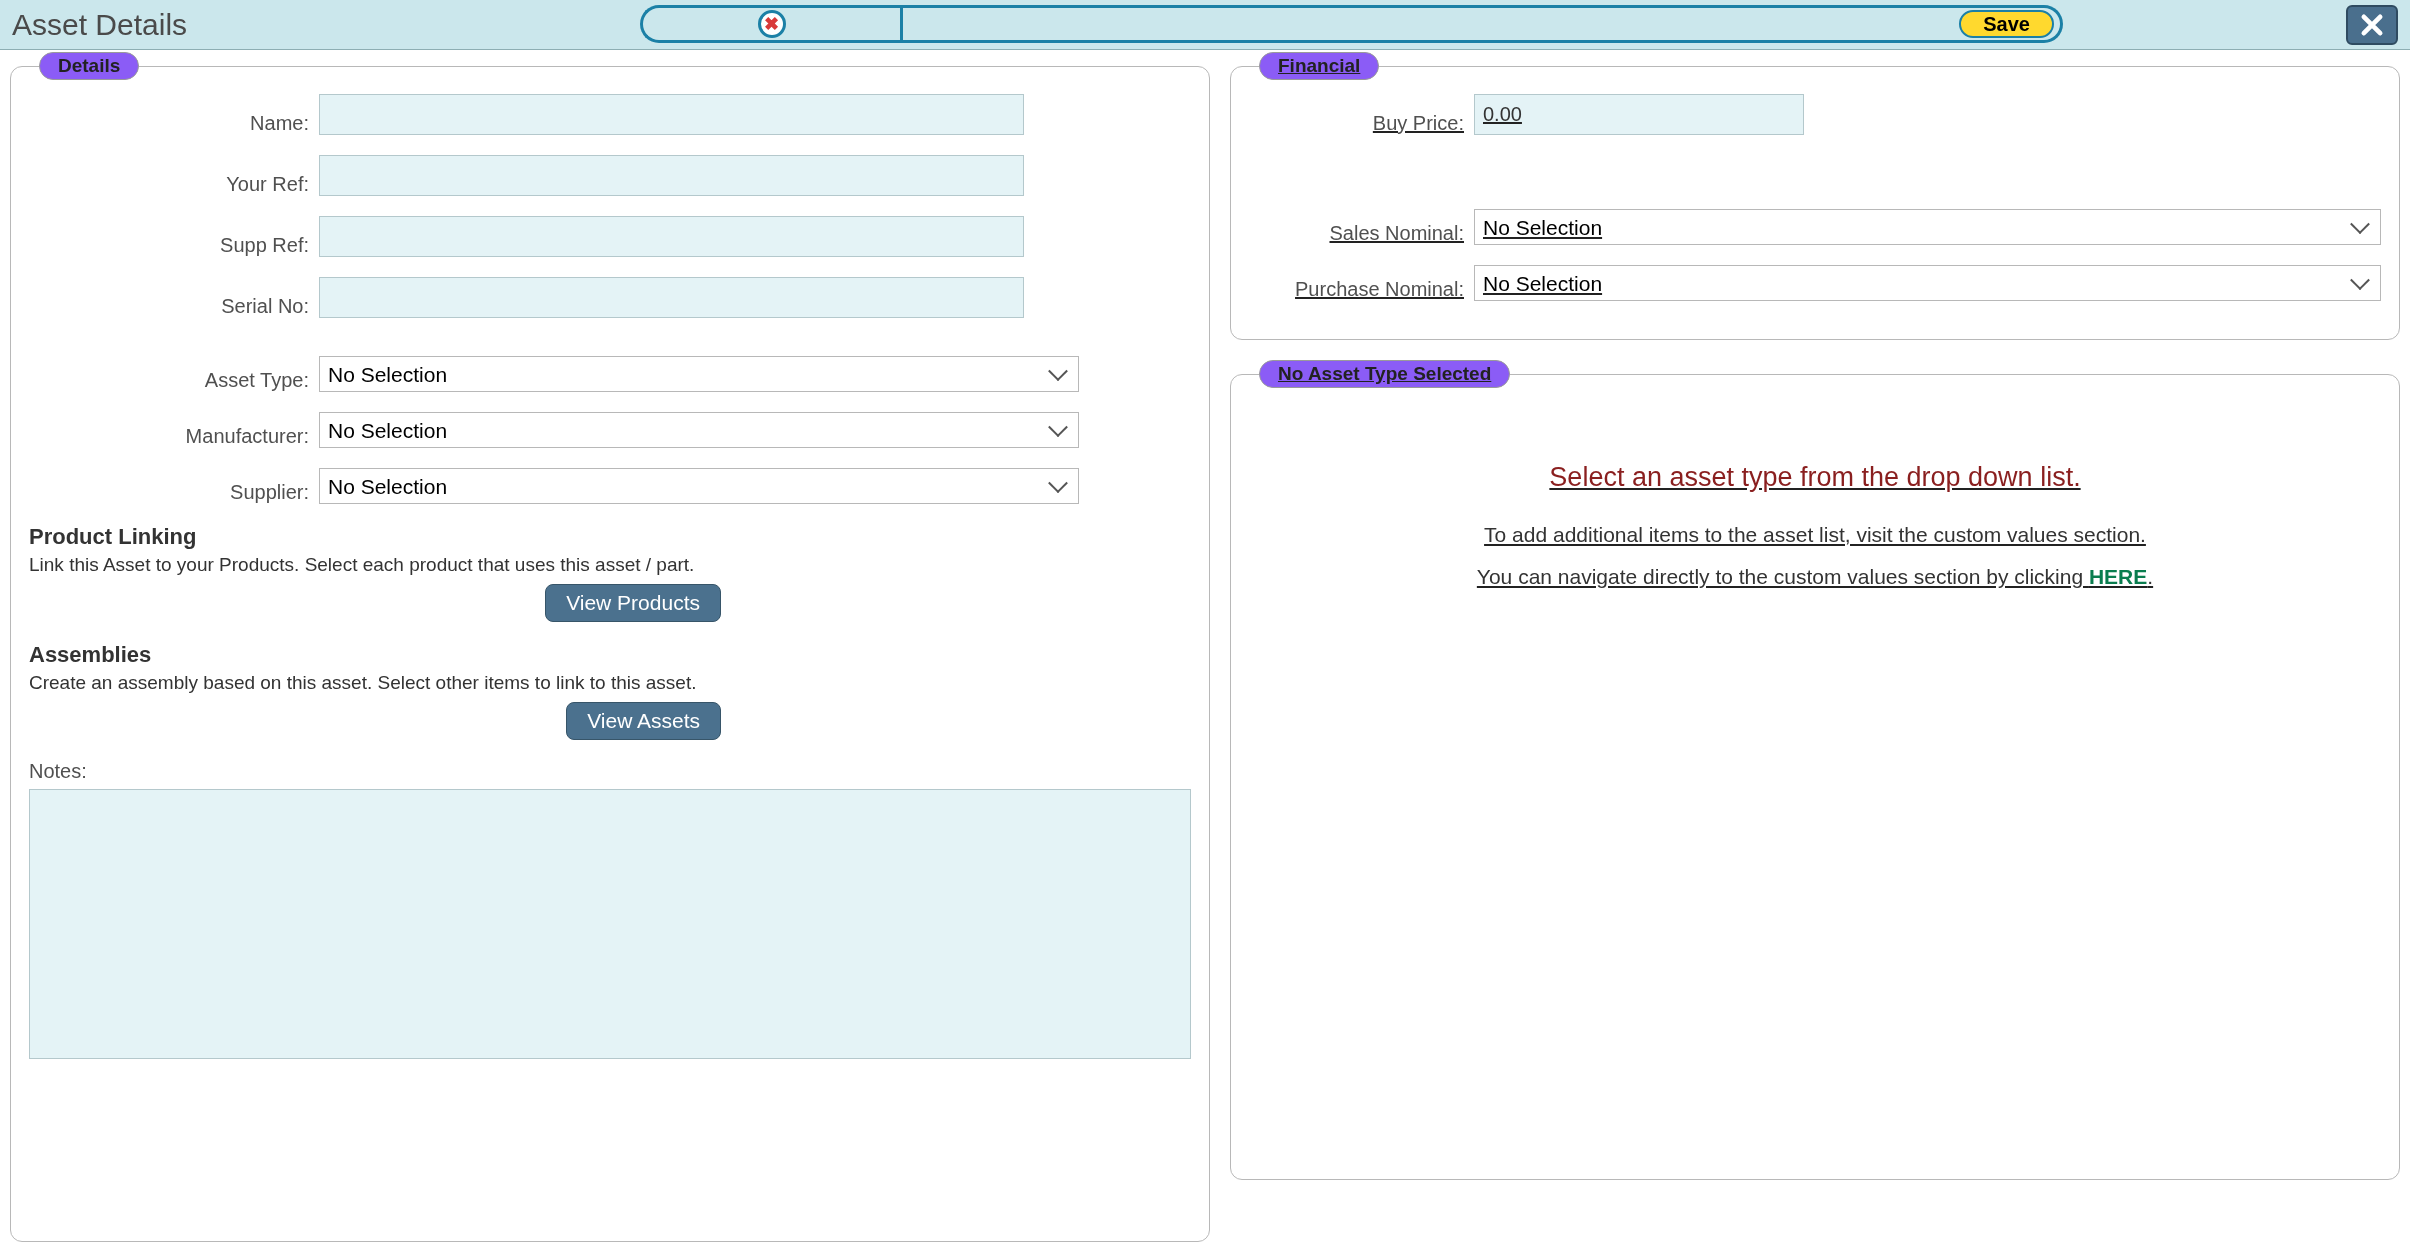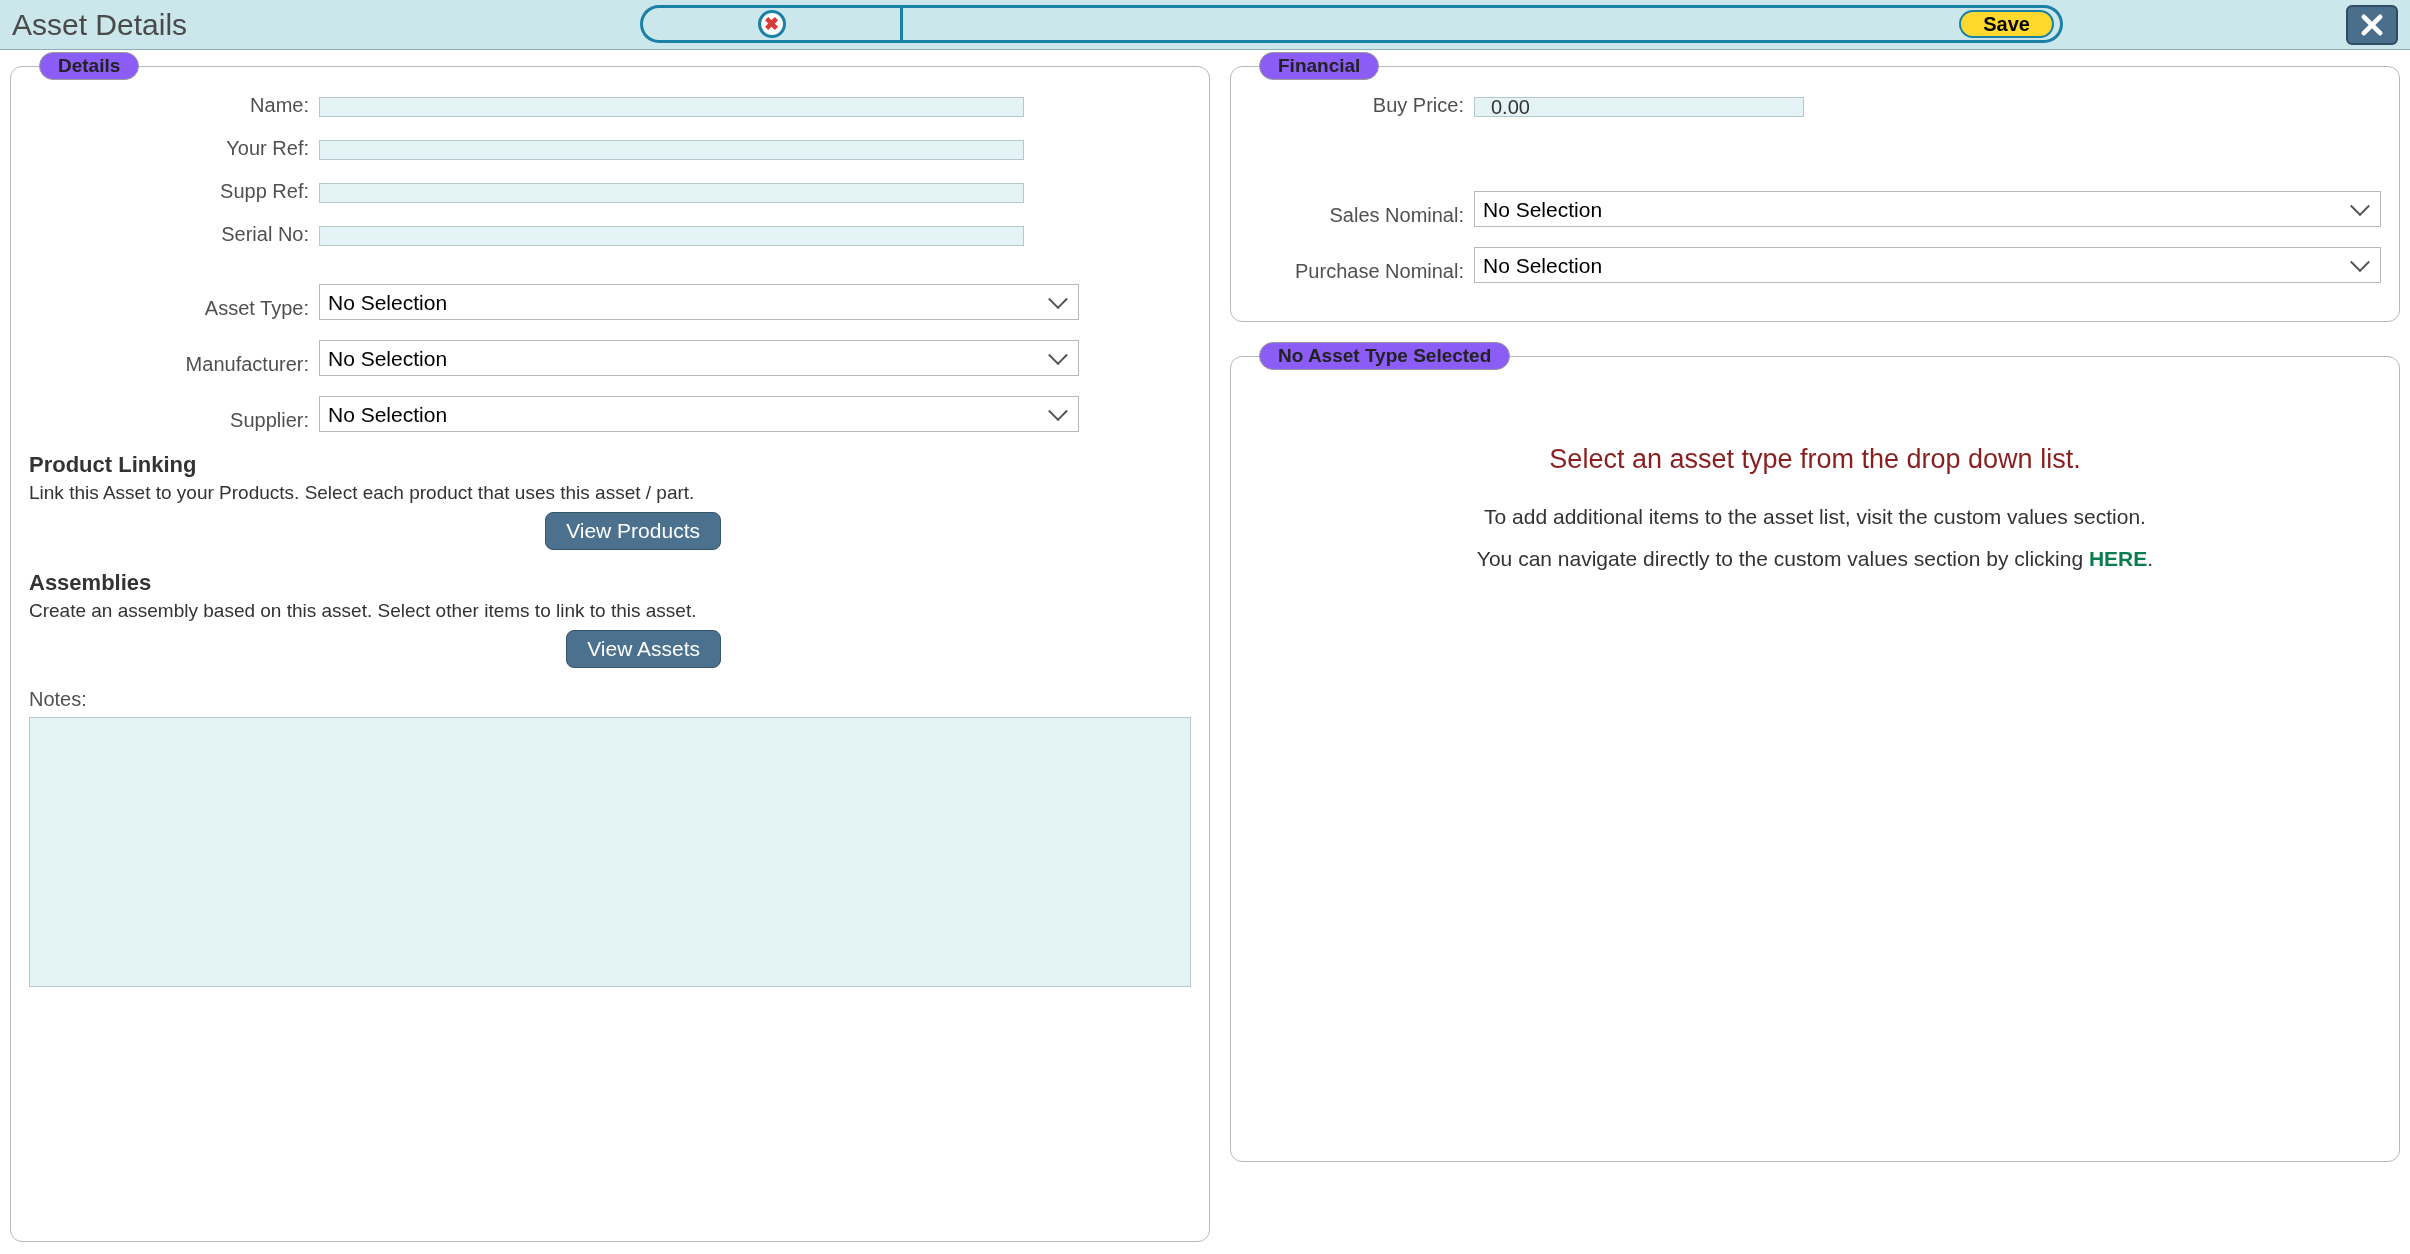--- a/index.html
+++ b/index.html
@@ -86,21 +86,21 @@
   }
   .header-close svg { width: 28px; height: 28px; }
 
   
   .content {
     display: flex;
     gap: 20px;
     padding: 2px 10px 10px 10px;
   }
   .col-left  { width: 1200px; }
-  .col-right { flex: 1; display: flex; flex-direction: column; gap: 8px; }
+  .col-right { flex: 1; display: flex; flex-direction: column; gap: 8px; text-decoration: underline; }
 
   fieldset.panel {
     border: 1px solid #b8b8b8;
     border-radius: 12px;
     padding: 14px 18px 18px 18px;
     margin: 0 0 12px 0;
     position: relative;
     background: #fff;
   }
   fieldset.panel > legend {
@@ -125,23 +125,23 @@
     text-align: right;
     padding-right: 10px;
     color: #505050;
     font-size: 20px;
   }
   .col-right .form-row label { width: 225px; }
 
   .t-input {
     background: #e4f3f6;
     border: 1px solid #b4c8cc;
-    height: 20px;
+    height: 41px;
     font-size: 20px;
-    padding: 2px 16px;
+    padding: 2px 8px;
     color: #333;
   }
   .t-input.w-medium { width: 705px; }
   .t-input.w-small  { width: 330px; }
   textarea.t-input {
     width: 100%;
     height: 270px;
     resize: none;
     padding: 8px;
   }

